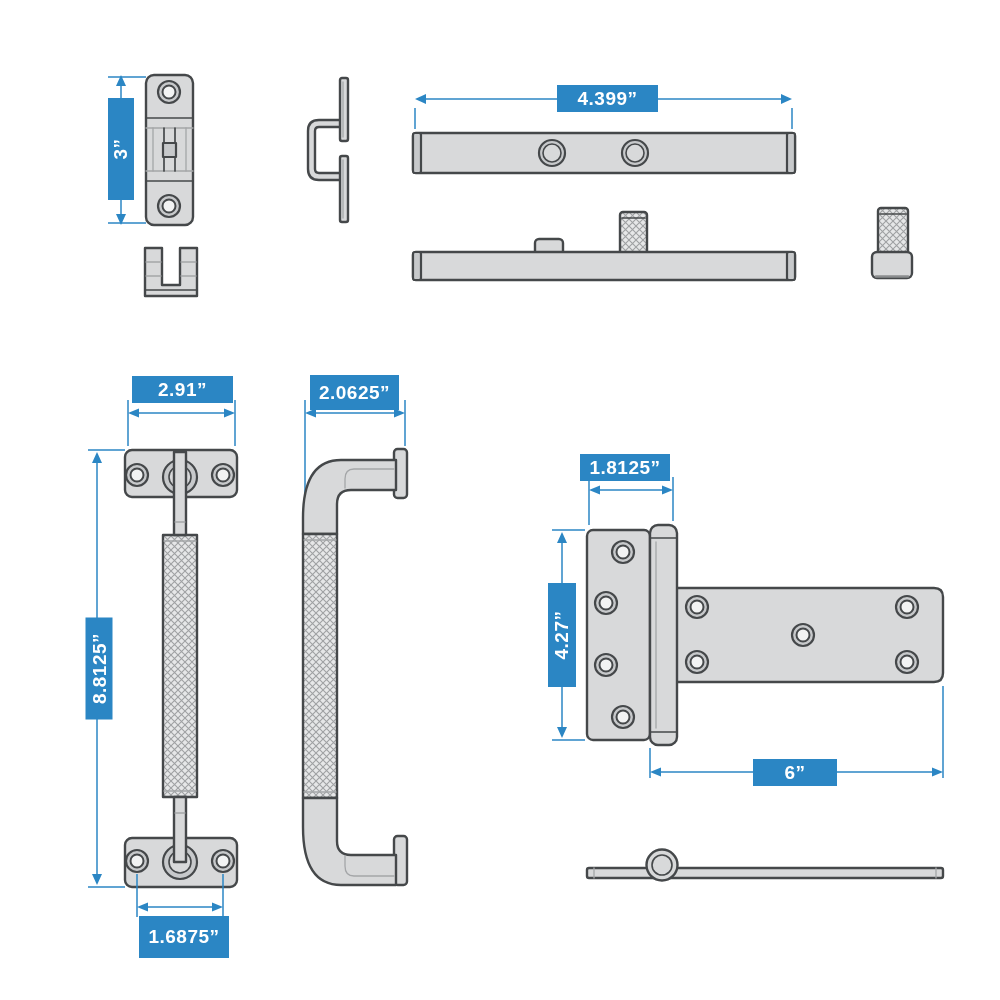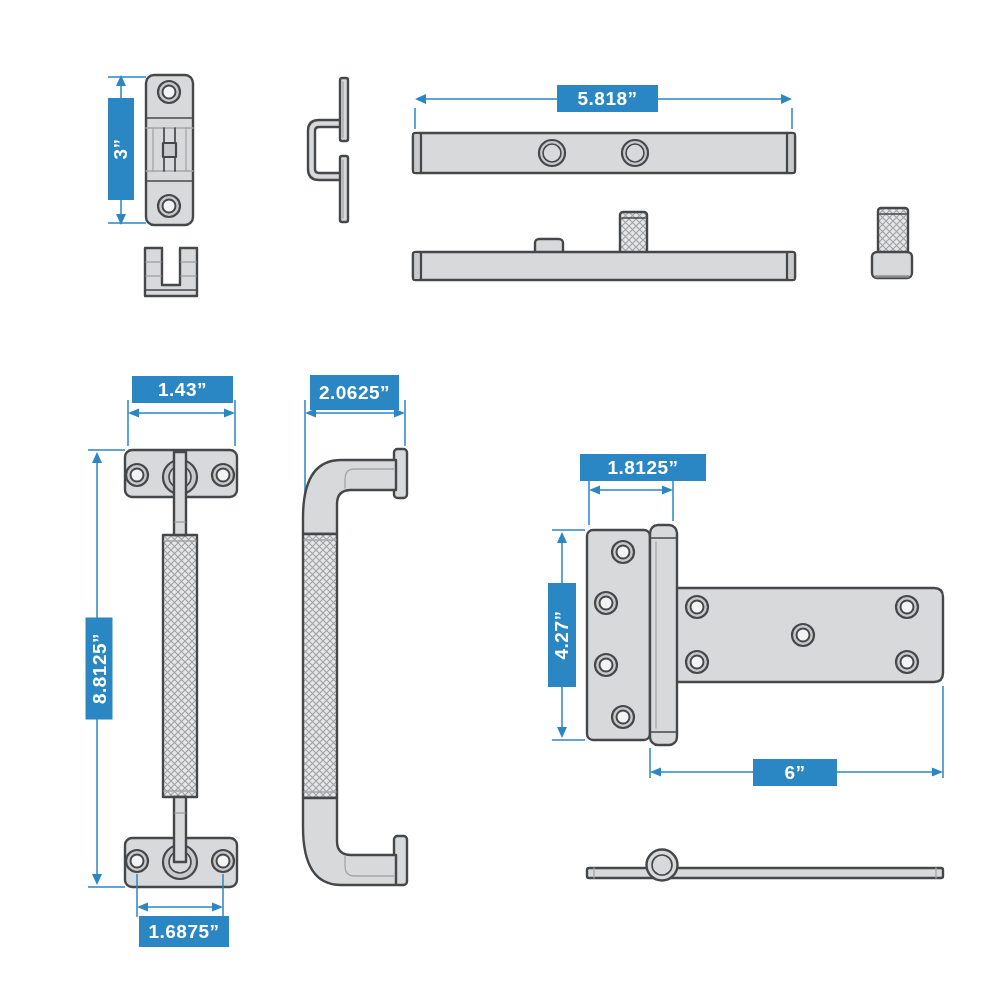--- a/index.html
+++ b/index.html
@@ -98,21 +98,21 @@
     <polygon class="dim-arrow" points="10,19 21,14 21,24"></polygon>
     <polygon class="dim-arrow" points="387,19 376,14 376,24"></polygon>
     <rect class="part" x="8" y="53" width="382" height="40" rx="3"></rect>
     <rect class="part-dark" x="8" y="53" width="8" height="40" rx="2"></rect>
     <rect class="part-dark" x="382" y="53" width="8" height="40" rx="2"></rect>
     <circle class="part-dark" cx="147" cy="73" r="13"></circle>
     <circle class="hole-mid" cx="147" cy="73" r="9"></circle>
     <circle class="part-dark" cx="230" cy="73" r="13"></circle>
     <circle class="hole-mid" cx="230" cy="73" r="9"></circle>
   </svg>
-  <div class="dim-label" style="left:557px;top:85px;width:101px;height:27px">5.818”</div>
+  <div class="dim-label" style="left:557px;top:85px;width:101px;height:27px">4.399”</div>
 
   <svg style="left:405px;top:205px" width="400" height="80">
     <rect class="part" x="130" y="34" width="28" height="16" rx="4"></rect>
     <rect class="knurl-fill" x="215" y="7" width="27" height="42" rx="3"></rect>
     <line class="detail" x1="217" y1="13" x2="240" y2="13"></line>
     <rect class="part" x="8" y="47" width="382" height="28" rx="3"></rect>
     <rect class="part-dark" x="8" y="47" width="8" height="28" rx="2"></rect>
     <rect class="part-dark" x="382" y="47" width="8" height="28" rx="2"></rect>
   </svg>
 
@@ -160,23 +160,23 @@
     <circle class="hole-inner" cx="57" cy="493" r="6.5"></circle>
     <circle class="part-dark" cx="143" cy="493" r="11"></circle>
     <circle class="hole-inner" cx="143" cy="493" r="6.5"></circle>
 
     <line class="dim-line" x1="57" y1="506" x2="57" y2="549"></line>
     <line class="dim-line" x1="143" y1="506" x2="143" y2="549"></line>
     <line class="dim-line" x1="64" y1="539" x2="136" y2="539"></line>
     <polygon class="dim-arrow" points="57,539 68,534.5 68,543.5"></polygon>
     <polygon class="dim-arrow" points="143,539 132,534.5 132,543.5"></polygon>
   </svg>
-  <div class="dim-label" style="left:132px;top:376px;width:101px;height:27px">1.43”</div>
+  <div class="dim-label" style="left:132px;top:376px;width:101px;height:27px">2.91”</div>
   <div class="dim-label rot" style="left:48px;top:655px;width:102px;height:27px">8.8125”</div>
-  <div class="dim-label" style="left:139px;top:916px;width:90px;height:31px">1.6875”</div>
+  <div class="dim-label" style="left:139px;top:916px;width:90px;height:42px">1.6875”</div>
 
   <svg style="left:295px;top:368px" width="120" height="582">
     <line class="dim-line" x1="10" y1="32" x2="10" y2="160"></line>
     <line class="dim-line" x1="110" y1="32" x2="110" y2="78"></line>
     <line class="dim-line" x1="17" y1="45" x2="103" y2="45"></line>
     <polygon class="dim-arrow" points="10,45 21,40.5 21,49.5"></polygon>
     <polygon class="dim-arrow" points="110,45 99,40.5 99,49.5"></polygon>
 
     <rect class="part" x="99" y="81" width="13" height="49" rx="3.5"></rect>
     <path class="part" d="M101,92 H46 Q8,92 8,150 V166 H42 V136 Q42,122 56,122 H101 Z"></path>
@@ -240,17 +240,17 @@
     <polygon class="dim-arrow" points="398,327 387,322.5 387,331.5"></polygon>
 
     <g>
       <rect class="part" x="42" y="423" width="356" height="10" rx="2"></rect>
       <line class="detail-light" x1="49" y1="423" x2="49" y2="433"></line>
       <line class="detail-light" x1="391" y1="423" x2="391" y2="433"></line>
       <circle class="part" cx="117" cy="420" r="15.5"></circle>
       <circle class="hole-mid" cx="117" cy="420" r="10"></circle>
     </g>
   </svg>
-  <div class="dim-label" style="left:580px;top:454px;width:126px;height:27px">1.8125”</div>
+  <div class="dim-label" style="left:580px;top:454px;width:90px;height:27px">1.8125”</div>
   <div class="dim-label rot" style="left:510px;top:621px;width:104px;height:28px">4.27”</div>
   <div class="dim-label" style="left:753px;top:759px;width:84px;height:27px">6”</div>
 
 </div>
 
 </body></html>

